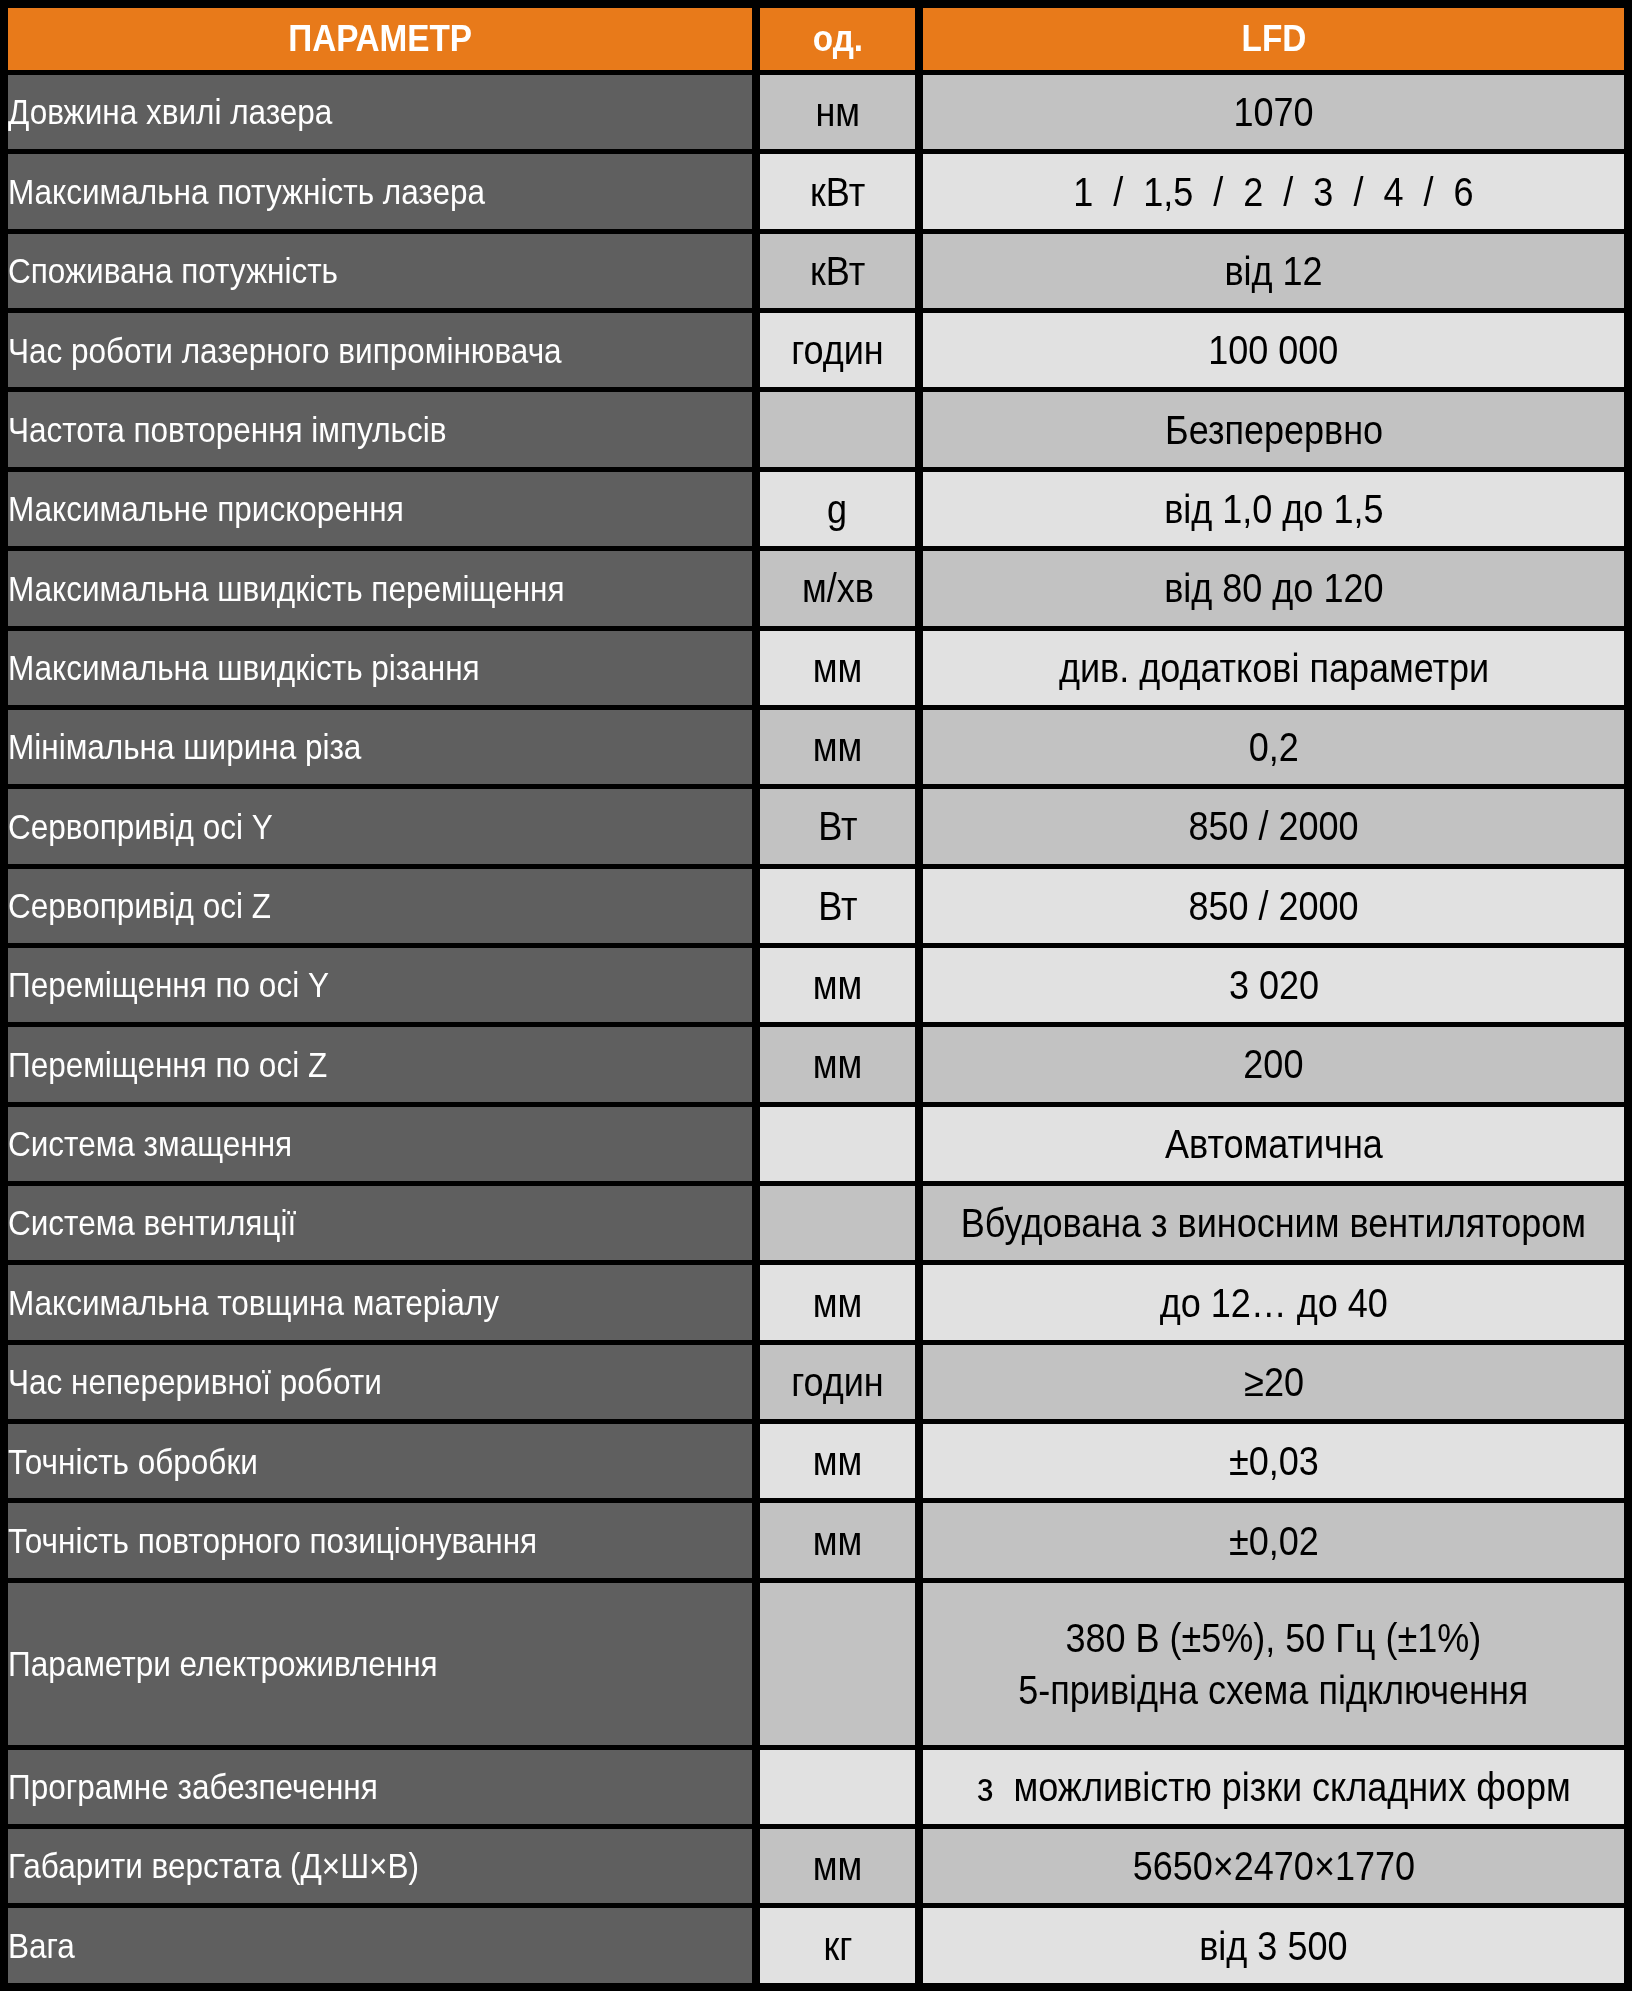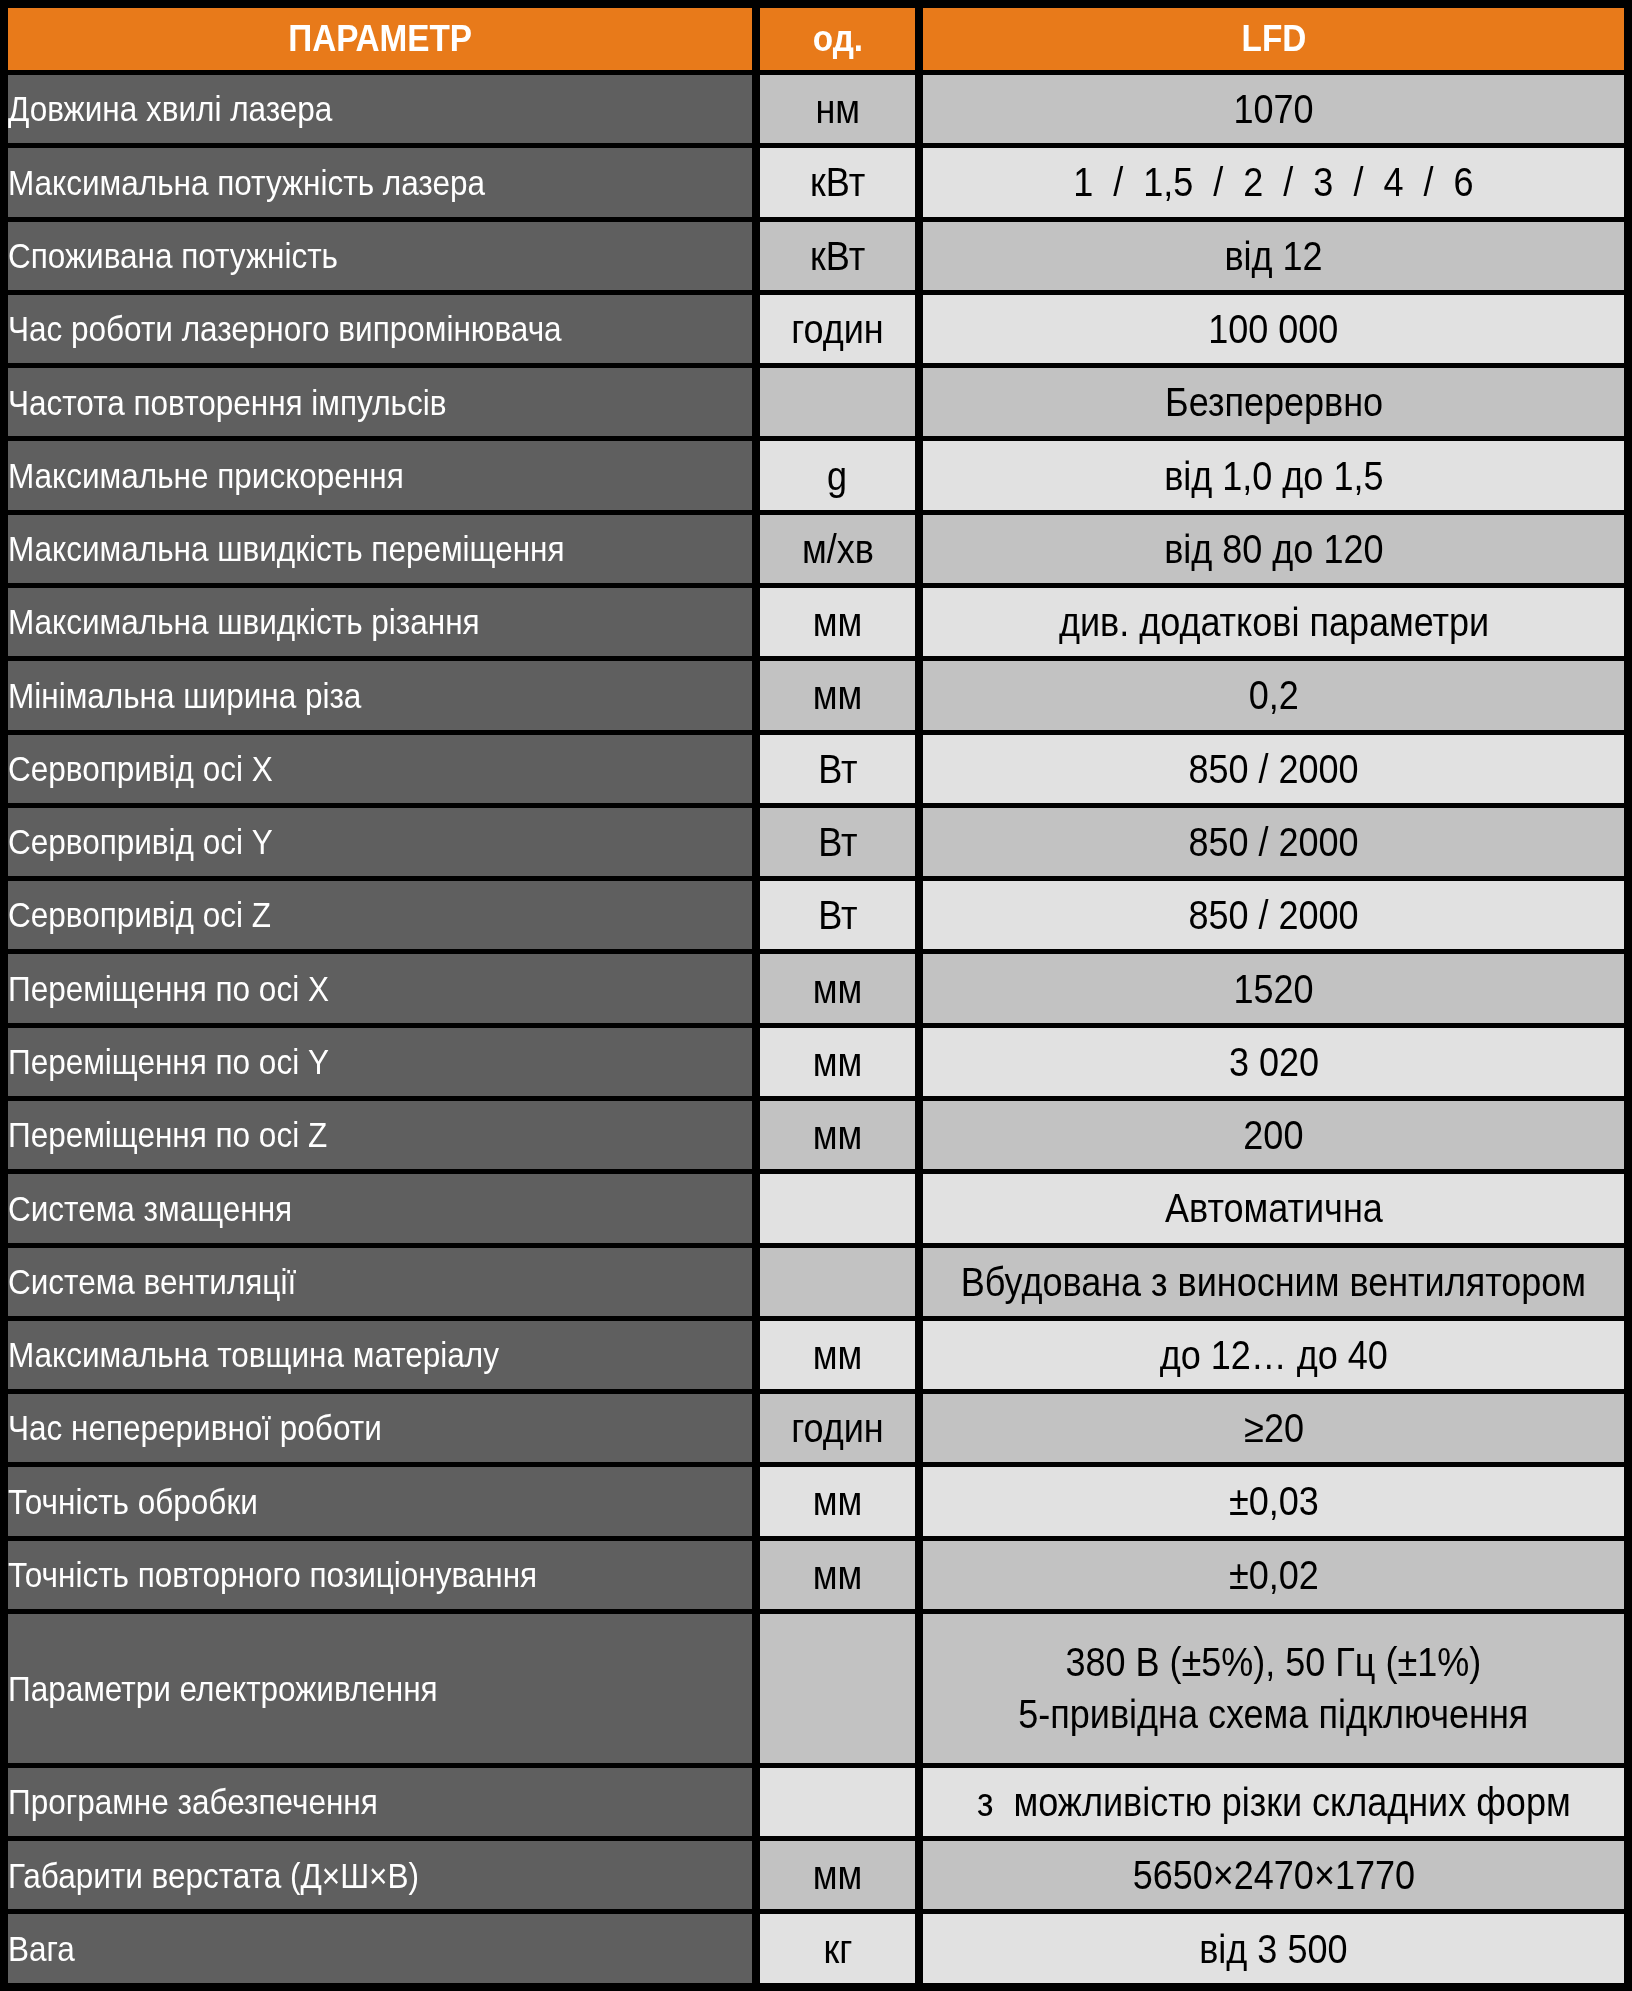--- a/index.html
+++ b/index.html
@@ -133,40 +133,30 @@
       <tr class="row-light">
         <td class="param-cell"><span class="cell-text">Максимальна швидкість різання</span></td>
         <td class="unit-cell"><span class="cell-text">мм</span></td>
         <td class="value-cell"><span class="cell-text">див. додаткові параметри</span></td>
       </tr>
       <tr class="row-dark">
         <td class="param-cell"><span class="cell-text">Мінімальна ширина різа</span></td>
         <td class="unit-cell"><span class="cell-text">мм</span></td>
         <td class="value-cell"><span class="cell-text">0,2</span></td>
       </tr>
-      <tr class="row-light">
-        <td class="param-cell"><span class="cell-text">Сервопривід осі X</span></td>
-        <td class="unit-cell"><span class="cell-text">Вт</span></td>
-        <td class="value-cell"><span class="cell-text">850 / 2000</span></td>
-      </tr>
       <tr class="row-dark">
         <td class="param-cell"><span class="cell-text">Сервопривід осі Y</span></td>
         <td class="unit-cell"><span class="cell-text">Вт</span></td>
         <td class="value-cell"><span class="cell-text">850 / 2000</span></td>
       </tr>
       <tr class="row-light">
         <td class="param-cell"><span class="cell-text">Сервопривід осі Z</span></td>
         <td class="unit-cell"><span class="cell-text">Вт</span></td>
         <td class="value-cell"><span class="cell-text">850 / 2000</span></td>
       </tr>
-      <tr class="row-dark">
-        <td class="param-cell"><span class="cell-text">Переміщення по осі X</span></td>
-        <td class="unit-cell"><span class="cell-text">мм</span></td>
-        <td class="value-cell"><span class="cell-text">1520</span></td>
-      </tr>
       <tr class="row-light">
         <td class="param-cell"><span class="cell-text">Переміщення по осі Y</span></td>
         <td class="unit-cell"><span class="cell-text">мм</span></td>
         <td class="value-cell"><span class="cell-text">3 020</span></td>
       </tr>
       <tr class="row-dark">
         <td class="param-cell"><span class="cell-text">Переміщення по осі Z</span></td>
         <td class="unit-cell"><span class="cell-text">мм</span></td>
         <td class="value-cell"><span class="cell-text">200</span></td>
       </tr>

